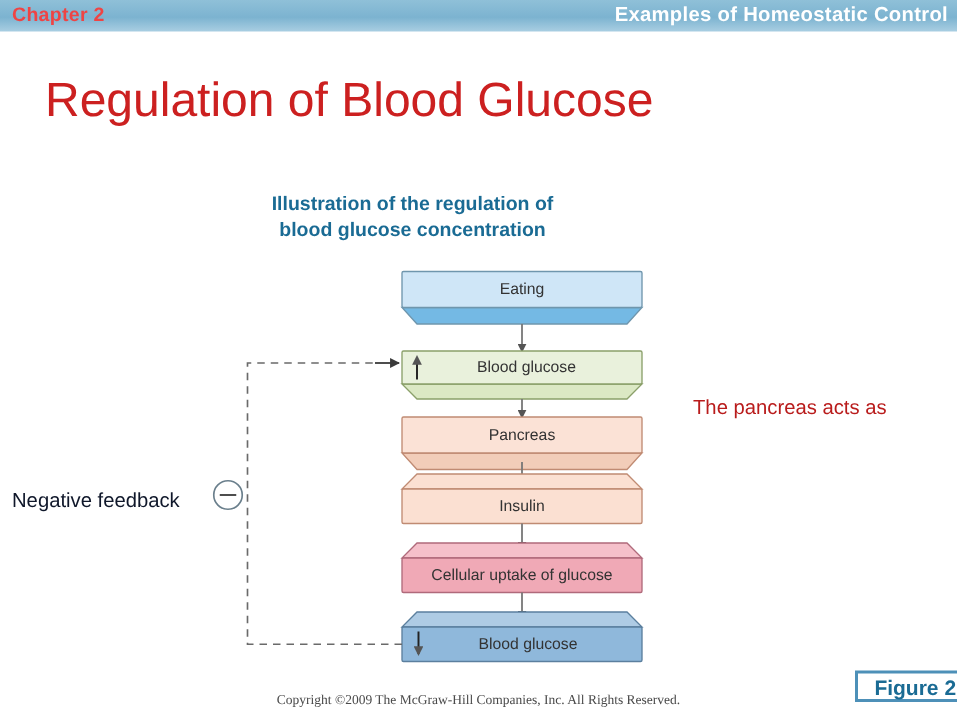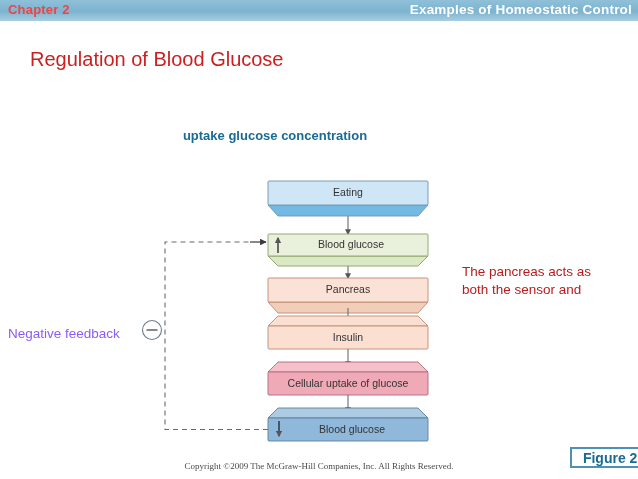--- a/index.html
+++ b/index.html
@@ -43,21 +43,21 @@
     color: #ffffff;
     letter-spacing: 0.2px;
     white-space: nowrap;
   }
 
   
   .slide-title {
     position: absolute;
     left: 30px;
     top: 48px;
-    font-size: 20px;
+    font-size: 32px;
     color: #cc2020;
     white-space: nowrap;
   }
 
   
   .fig-caption {
     position: absolute;
     left: 160px;
     top: 127px;
     width: 230px;
@@ -78,21 +78,21 @@
     color: #b91c1c;
     line-height: 18px;
   }
 
   
   .neg-feedback-label {
     position: absolute;
     left: 8px;
     top: 326px;
     font-size: 13.5px;
-    color: #8b5cf6;
+    color: #0f172a;
     white-space: nowrap;
   }
 
   
   .diagram {
     position: absolute;
     left: 0;
     top: 0;
     width: 638px;
     height: 479px;
@@ -143,26 +143,26 @@
 </head>
 <body>
 
 <div class="header-bar"></div>
 <div class="header-chapter">Chapter 2</div>
 <div class="header-topic">Examples of Homeostatic Control</div>
 
 <div class="slide-title">Regulation of Blood Glucose</div>
 
 <div class="fig-caption">
-  <div>uptake glucose concentration</div>
+  <div>Illustration of the regulation of</div>
+  <div>blood glucose concentration</div>
 </div>
 
 <div class="side-note">
   <div>The pancreas acts as</div>
-  <div>both the sensor and</div>
 </div>
 
 <div class="neg-feedback-label">Negative feedback</div>
 
 <div class="diagram">
 <svg width="638" height="479" viewBox="0 0 638 479" xmlns="http://www.w3.org/2000/svg">
   <defs>
     <marker id="arrowGray" viewBox="0 0 10 10" refX="8" refY="5" markerWidth="5" markerHeight="5" orient="auto-start-reverse">
       <path d="M 0 0 L 10 5 L 0 10 z" fill="#555555"></path>
     </marker>

